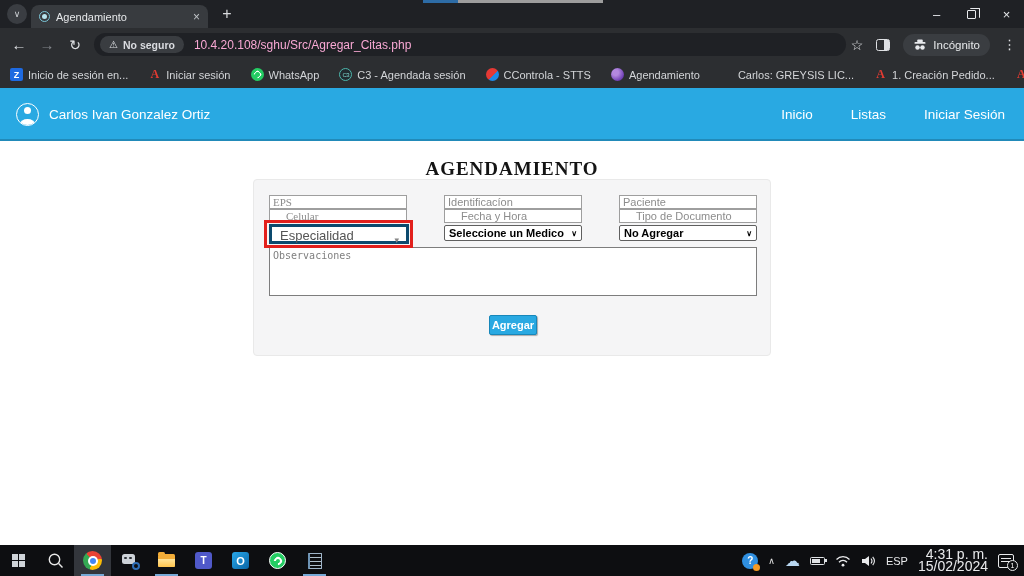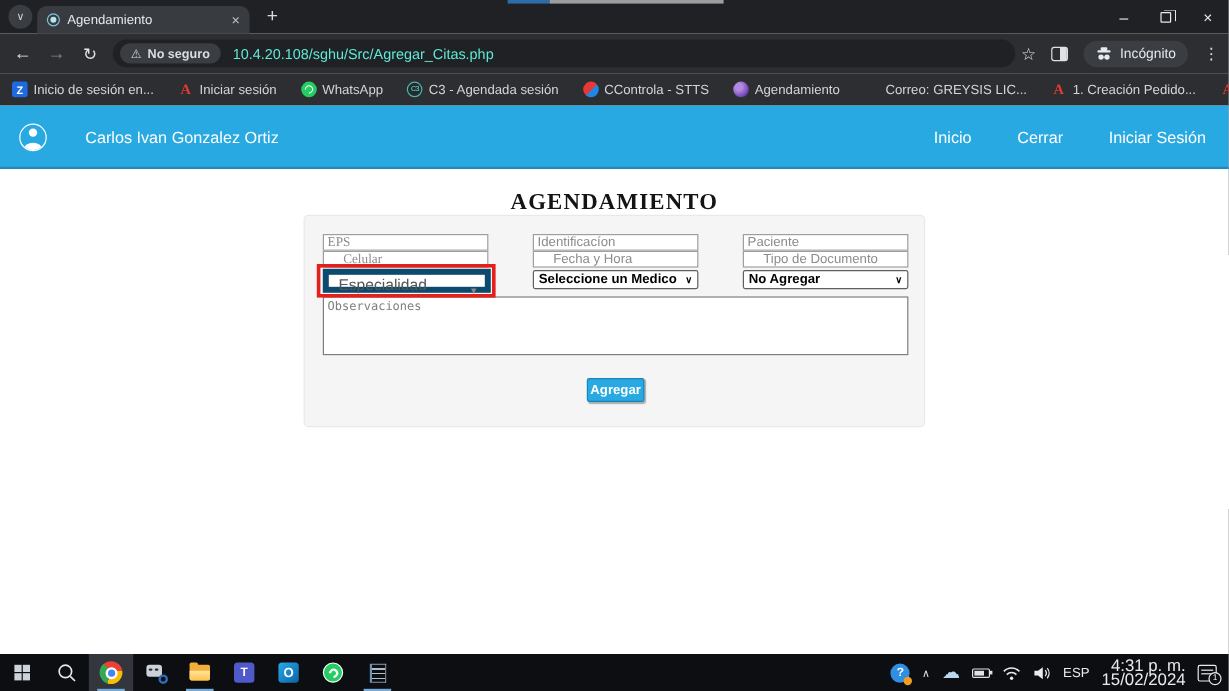--- a/index.html
+++ b/index.html
@@ -31,21 +31,21 @@
   
   .toolbar{position:absolute;top:28px;left:0;right:0;height:33px;background:#2c2e31;}
   .nav-ic{position:absolute;top:0;height:33px;width:26px;display:flex;align-items:center;
     justify-content:center;font-size:15px;color:#dfe1e4;}
   .nav-back{left:6px;}  .nav-fwd{left:34px;color:#84878c;}  .nav-reload{left:62px;font-size:14px;}
   .omnibox{position:absolute;left:94px;top:5px;width:752px;height:23px;border-radius:12px;
     background:#1f2125;display:flex;align-items:center;padding-left:6px;}
   .sec-chip{display:flex;align-items:center;gap:5px;height:17px;padding:0 9px;border-radius:9px;
     background:#3a3d41;color:#dadce0;font-size:10.5px;font-weight:bold;}
   .warn-glyph{font-size:10px;font-weight:normal;color:#dadce0;}
-  .url-text{margin-left:10px;font-size:12px;color:#5eead4;white-space:nowrap;}
+  .url-text{margin-left:10px;font-size:12px;color:#f9a8d4;white-space:nowrap;}
   .toolbar-right{position:absolute;right:8px;top:0;height:33px;display:flex;align-items:center;gap:13px;}
   .star{font-size:14px;color:#dfe1e4;}
   .side-panel{width:14px;height:12px;border:1.4px solid #dfe1e4;border-radius:2.5px;
     background:linear-gradient(to right,transparent 55%,#dfe1e4 55%);}
   .incog-pill{display:flex;align-items:center;gap:6px;height:22px;padding:0 10px;border-radius:12px;
     background:#3a3d41;color:#e6e8ea;font-size:11.5px;}
   .menu-dots{font-size:13px;color:#dfe1e4;}
 
   
   .bookmarks{position:absolute;top:61px;left:0;right:0;height:27px;background:#2c2e31;
@@ -68,38 +68,38 @@
 
   
   .app-header{position:absolute;top:88px;left:0;right:0;height:53px;background:#29a9e2;
     display:flex;align-items:center;color:#fff;box-shadow:inset 0 -2px 0 rgba(0,0,0,0.18);}
   .avatar{margin-left:16px;width:23px;height:23px;border:1.6px solid #fff;border-radius:50%;
     position:relative;overflow:hidden;flex:0 0 auto;}
   .avatar::before{content:"";position:absolute;top:3px;left:7px;width:7px;height:7px;
     border-radius:50%;background:#fff;}
   .avatar::after{content:"";position:absolute;bottom:-4px;left:3px;width:15px;height:10px;
     border-radius:50% 50% 0 0;background:#fff;}
-  .user-name{margin-left:32px;font-size:13.5px;}
+  .user-name{margin-left:10px;font-size:13.5px;}
   .app-nav{margin-left:auto;display:flex;gap:38px;padding-right:19px;font-size:13.5px;justify-content:flex-end;}
 
   
   .content{position:absolute;top:141px;left:0;right:0;bottom:31px;background:#fff;}
   .page-title{position:absolute;top:17px;left:0;right:0;text-align:center;
     font-family:"Liberation Serif",serif;font-size:19px;font-weight:bold;
     letter-spacing:1px;color:#141414;}
   .panel{position:absolute;left:253px;top:38px;width:518px;height:177px;background:#f5f5f6;
     border:1px solid #e9e9e9;border-radius:4px;}
   .fld{position:absolute;width:138px;height:14px;border:1px solid #9e9e9e;background:#fff;
     font-family:"Liberation Sans",sans-serif;font-size:11px;color:#333;padding:0 3px;outline:none;}
   .fld::placeholder{color:#8c8c8c;opacity:1;}
   .c1{left:15px;font-family:Liberation Serif, serif;} .c2{left:190px;} .c3{left:365px;}
   .r1{top:15px;} .r2{top:29px;padding-left:16px;}
   .red-box{position:absolute;left:10px;top:40px;width:149px;height:28px;
     border:3px solid #e2201c;z-index:3;}
-  .sel2{position:absolute;left:15px;top:44px;width:140px;height:20px;border:5px solid #0c4a6e;
+  .sel2{position:absolute;left:15px;top:44px;width:140px;height:20px;border:3px solid #0c4a6e;
     background:#fff;font-size:13px;color:#555;line-height:18px;padding-left:8px;z-index:2;}
   .sel2-arrow{position:absolute;right:7px;top:4px;font-size:9px;color:#888;}
   .sel{position:absolute;top:45px;width:138px;height:16px;border:1px solid #5f5f5f;border-radius:2px;
     background:#fff;font-size:11px;font-weight:bold;color:#000;line-height:14px;padding-left:4px;}
   .sel-chev{position:absolute;right:4px;top:1px;font-size:8px;font-weight:bold;color:#000;}
   .obs{position:absolute;left:15px;top:67px;width:488px;height:49px;border:1px solid #7d7d7d;
     background:#fff;resize:none;font-family:"DejaVu Sans Mono",monospace;font-size:10px;
     color:#333;padding:2px 3px;outline:none;}
   .obs::placeholder{color:#7f7f7f;opacity:1;}
   .submit-btn{position:absolute;left:235px;top:135px;width:48px;height:20px;background:#29a9e2;
@@ -239,39 +239,39 @@
       <span class="fav fav-ag"></span>
       <span class="bm-label">Agendamiento</span>
     </div>
     <div class="bm">
       <span class="fav fav-ms">
           <i></i>
           <i></i>
           <i></i>
           <i></i>
         </span>
-      <span class="bm-label">Correo: GREYSIS LIC...</span>
+      <span class="bm-label">Carlos: GREYSIS LIC...</span>
     </div>
     <div class="bm">
       <span class="fav fav-a">A</span>
       <span class="bm-label">1. Creación Pedido...</span>
     </div>
     <div class="bm">
       <span class="fav fav-a">A</span>
       <span class="bm-label">2. Consulta Orden C...</span>
     </div>
 
   </div>
 
   <div class="app-header">
     <span class="avatar"></span>
     <span class="user-name">Carlos Ivan Gonzalez Ortiz</span>
     <div class="app-nav">
       <span>Inicio</span>
-      <span>Cerrar</span>
+      <span>Listas</span>
       <span>Iniciar Sesión</span>
     </div>
   </div>
 
   <div class="content">
     <div class="page-title">AGENDAMIENTO</div>
     <div class="panel">
       <input class="fld c1 r1" placeholder="EPS" style="">
       <input class="fld c2 r1" placeholder="Identificacíon" style="">
       <input class="fld c3 r1" placeholder="Paciente" style="">

